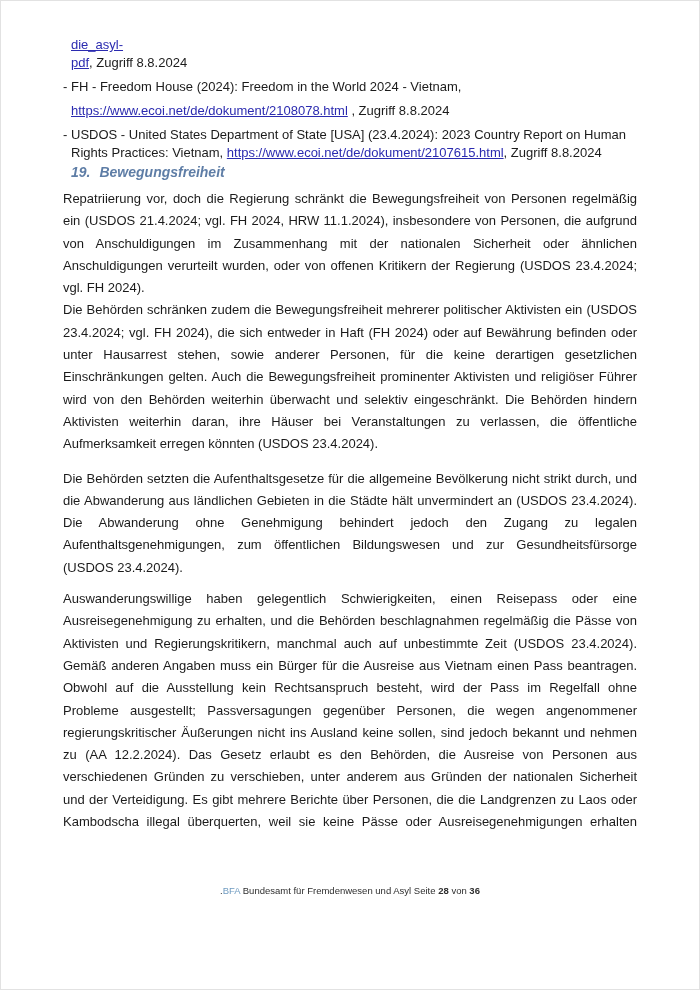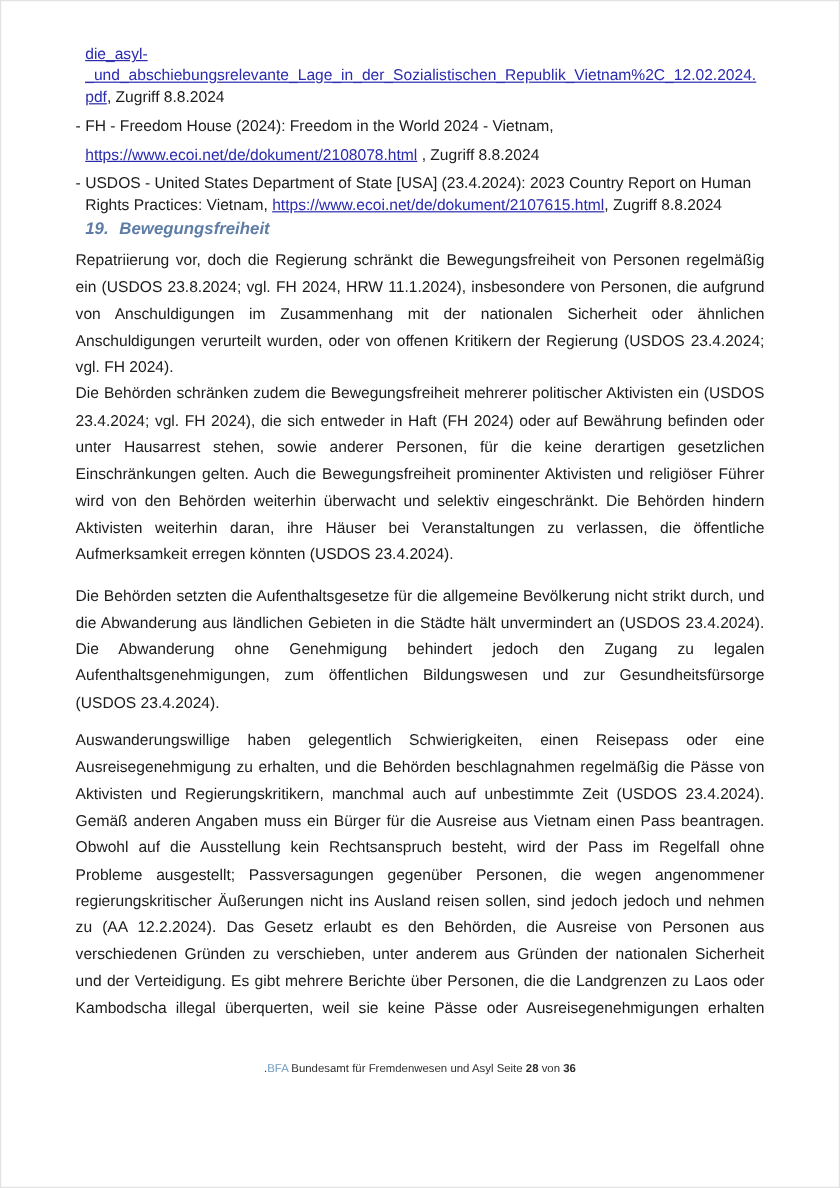--- a/index.html
+++ b/index.html
@@ -66,21 +66,20 @@
 </style>
 </head>
 <body>
 
 <div class="page">
   <div class="content">
 
     <div class="citations">
         <div class="cit-item">
           <div class="cit-line"><a class="cit-link">die_asyl-</a></div>
-          <div class="cit-line"><a class="cit-link">_und_abschiebungsrelevante_Lage_in_der_Sozialistischen_Republik_Vietnam%2C_12.02.2024.</a></div>
           <div class="cit-line"><a class="cit-link">pdf</a><span class="cit-text">, Zugriff 8.8.2024</span></div>
         </div>
         <div class="cit-item">
           <span class="cit-marker">-</span>
           <div class="cit-line"><span class="cit-text">FH - Freedom House (2024): Freedom in the World 2024 - Vietnam,</span></div>
           <div class="cit-line spaced"><a class="cit-link">https://www.ecoi.net/de/dokument/2108078.html</a><span class="cit-text"> , Zugriff 8.8.2024</span></div>
         </div>
         <div class="cit-item">
           <span class="cit-marker">-</span>
           <div class="cit-line"><span class="cit-text">USDOS - United States Department of State [USA] (23.4.2024): 2023 Country Report on Human</span></div>
@@ -88,21 +87,21 @@
         </div>
       </div>
 
     <div class="section-heading">
       <span class="heading-num">19.</span><span>Bewegungsfreiheit</span>
     </div>
 
     <div class="paragraphs">
         <div class="body-par par-0">
           <div class="line">Repatriierung vor, doch die Regierung schränkt die Bewegungsfreiheit von Personen regelmäßig</div>
-          <div class="line">ein (USDOS 23.8.2024; vgl. FH 2024, HRW 11.1.2024), insbesondere von Personen, die aufgrund</div>
+          <div class="line">ein (USDOS 21.4.2024; vgl. FH 2024, HRW 11.1.2024), insbesondere von Personen, die aufgrund</div>
           <div class="line">von Anschuldigungen im Zusammenhang mit der nationalen Sicherheit oder ähnlichen</div>
           <div class="line">Anschuldigungen verurteilt wurden, oder von offenen Kritikern der Regierung (USDOS 23.4.2024;</div>
           <div class="line last">vgl. FH 2024).</div>
         </div>
         <div class="body-par par-1">
           <div class="line">Die Behörden schränken zudem die Bewegungsfreiheit mehrerer politischer Aktivisten ein (USDOS</div>
           <div class="line">23.4.2024; vgl. FH 2024), die sich entweder in Haft (FH 2024) oder auf Bewährung befinden oder</div>
           <div class="line">unter Hausarrest stehen, sowie anderer Personen, für die keine derartigen gesetzlichen</div>
           <div class="line">Einschränkungen gelten. Auch die Bewegungsfreiheit prominenter Aktivisten und religiöser Führer</div>
           <div class="line">wird von den Behörden weiterhin überwacht und selektiv eingeschränkt. Die Behörden hindern</div>
@@ -116,21 +115,21 @@
           <div class="line">Aufenthaltsgenehmigungen, zum öffentlichen Bildungswesen und zur Gesundheitsfürsorge</div>
           <div class="line last">(USDOS 23.4.2024).</div>
         </div>
         <div class="body-par par-3">
           <div class="line">Auswanderungswillige haben gelegentlich Schwierigkeiten, einen Reisepass oder eine</div>
           <div class="line">Ausreisegenehmigung zu erhalten, und die Behörden beschlagnahmen regelmäßig die Pässe von</div>
           <div class="line">Aktivisten und Regierungskritikern, manchmal auch auf unbestimmte Zeit (USDOS 23.4.2024).</div>
           <div class="line">Gemäß anderen Angaben muss ein Bürger für die Ausreise aus Vietnam einen Pass beantragen.</div>
           <div class="line">Obwohl auf die Ausstellung kein Rechtsanspruch besteht, wird der Pass im Regelfall ohne</div>
           <div class="line">Probleme ausgestellt; Passversagungen gegenüber Personen, die wegen angenommener</div>
-          <div class="line">regierungskritischer Äußerungen nicht ins Ausland reisen sollen, sind jedoch jedoch und nehmen</div>
+          <div class="line">regierungskritischer Äußerungen nicht ins Ausland keine sollen, sind jedoch bekannt und nehmen</div>
           <div class="line">zu (AA 12.2.2024). Das Gesetz erlaubt es den Behörden, die Ausreise von Personen aus</div>
           <div class="line">verschiedenen Gründen zu verschieben, unter anderem aus Gründen der nationalen Sicherheit</div>
           <div class="line">und der Verteidigung. Es gibt mehrere Berichte über Personen, die die Landgrenzen zu Laos oder</div>
           <div class="line">Kambodscha illegal überquerten, weil sie keine Pässe oder Ausreisegenehmigungen erhalten</div>
         </div>
       </div>
 
   </div>
 
   <div class="page-footer"><span class="f-plain">.</span><span class="f-brand">BFA</span><span class="f-plain"> Bundesamt für Fremdenwesen und Asyl Seite </span><span class="f-bold">28</span><span class="f-plain"> von </span><span class="f-bold">36</span></div>

